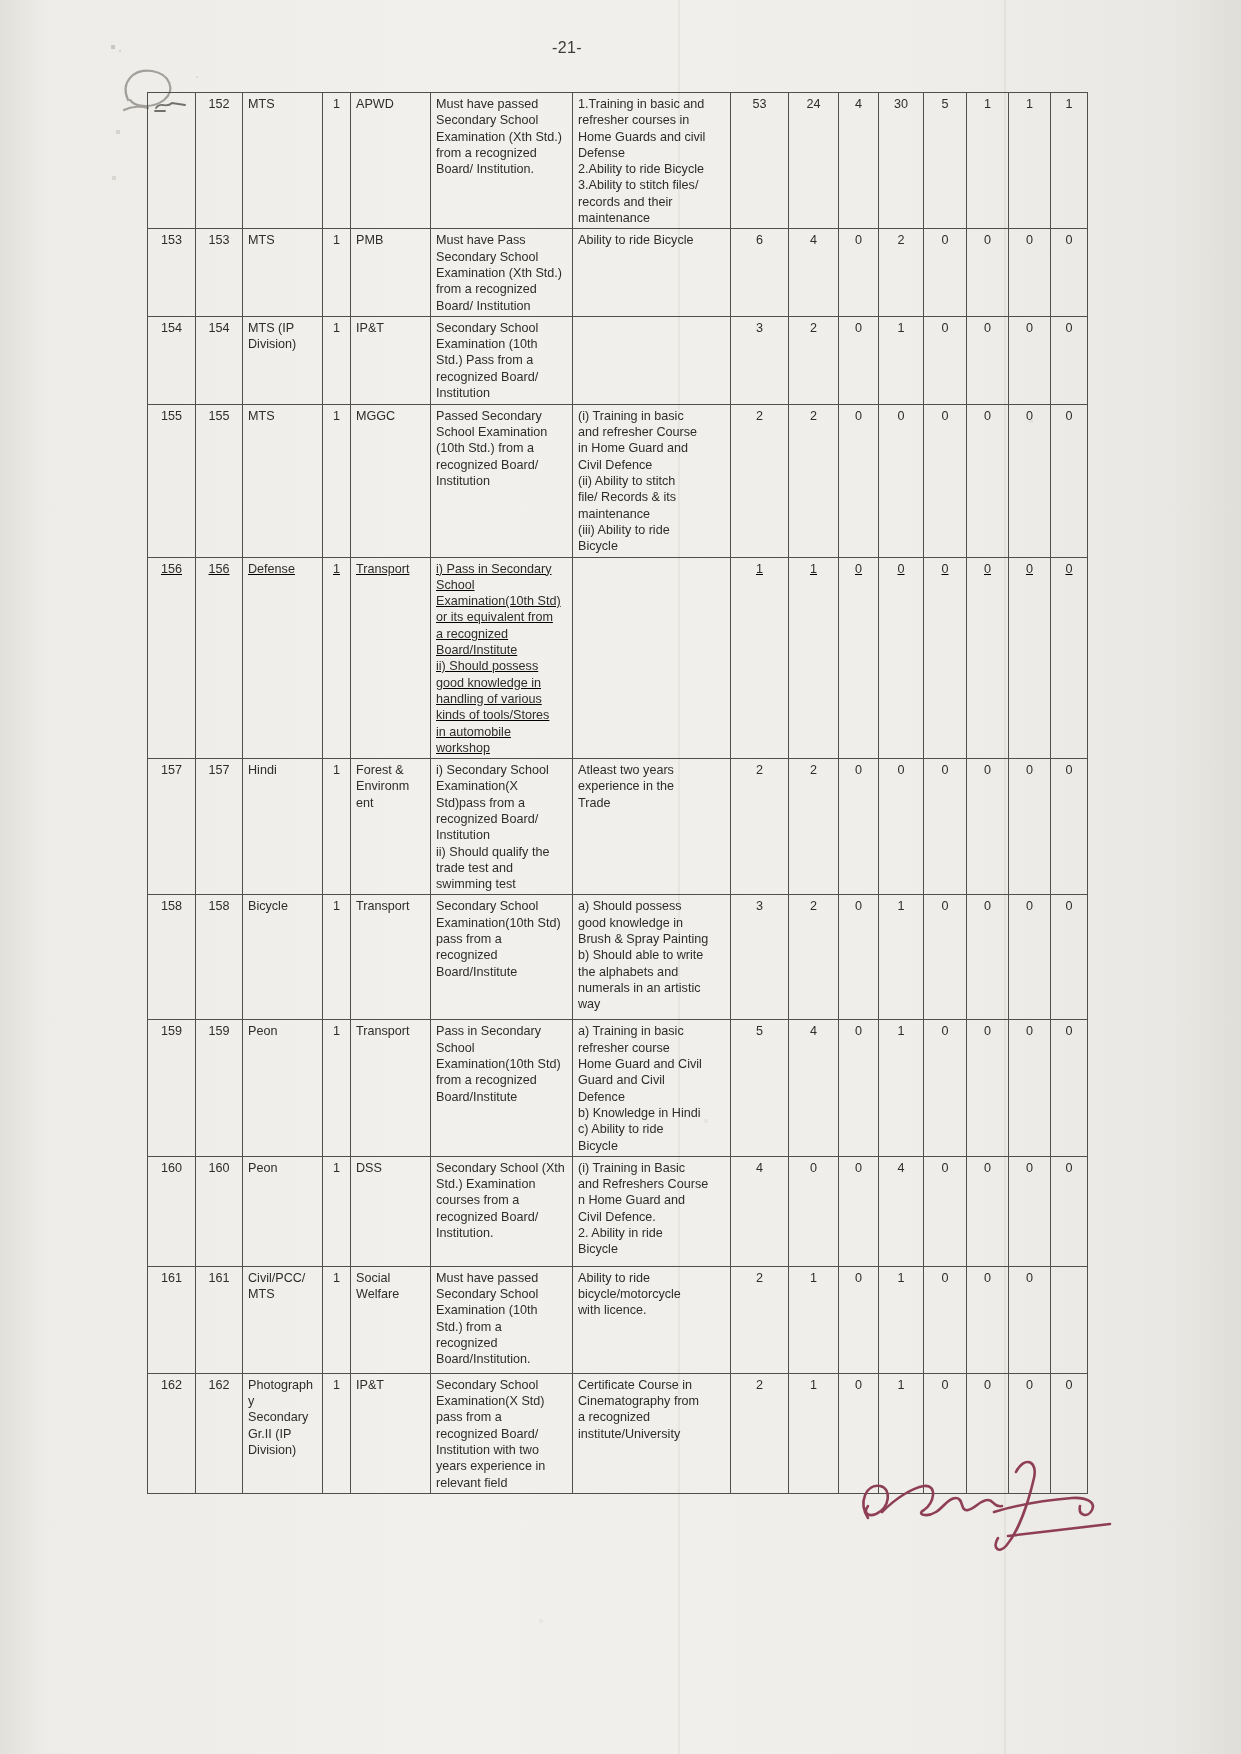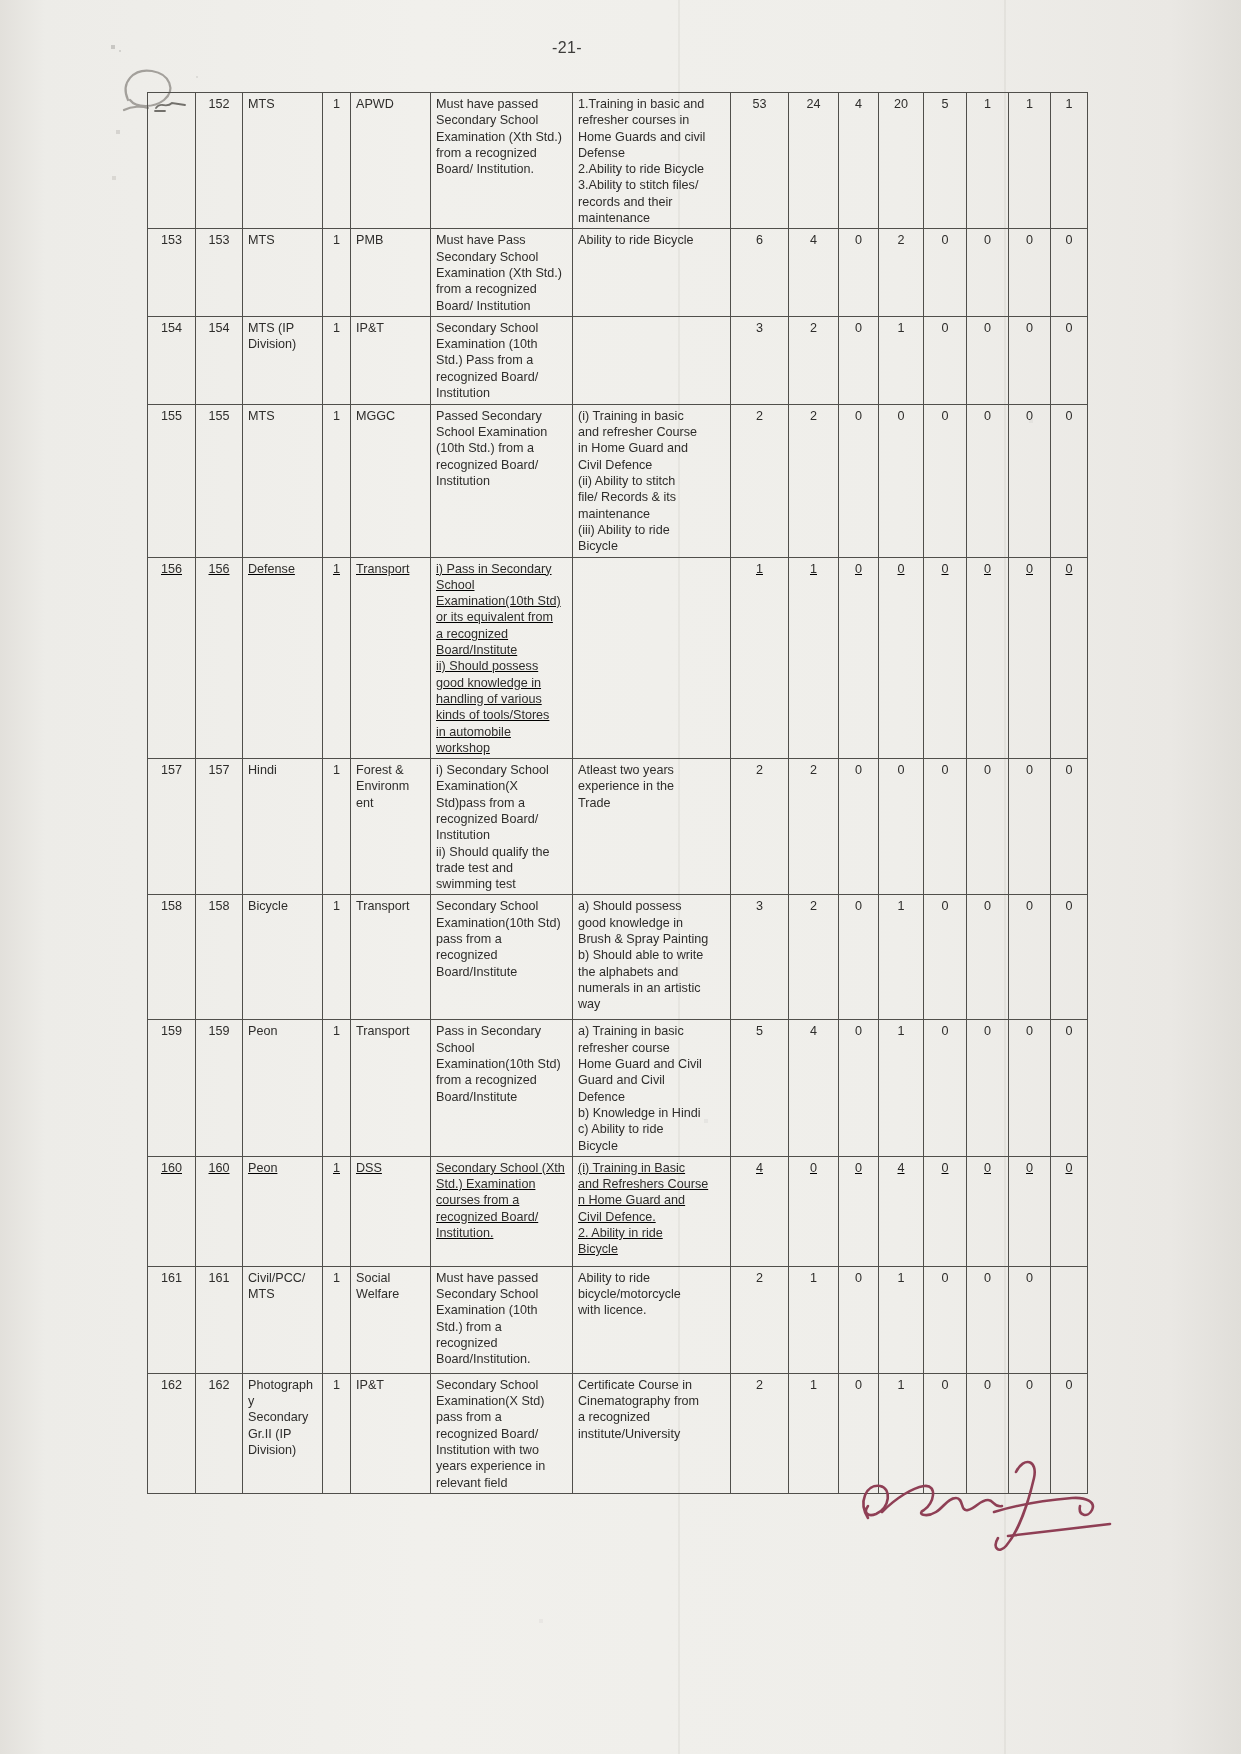--- a/index.html
+++ b/index.html
@@ -98,21 +98,21 @@
 refresher courses in
 Home Guards and civil
 Defense
 2.Ability to ride Bicycle
 3.Ability to stitch files/
 records and their
 maintenance</td>
           <td class="c-num">53</td>
           <td class="c-num">24</td>
           <td class="c-num">4</td>
-          <td class="c-num">20</td>
+          <td class="c-num">30</td>
           <td class="c-num">5</td>
           <td class="c-num">1</td>
           <td class="c-num">1</td>
           <td class="c-num">1</td>
         </tr>
         <tr style="height: 81px;">
           <td class="c-sl-a">153</td>
           <td class="c-sl-b">153</td>
           <td class="c-post">MTS</td>
           <td class="c-qty">1</td>
@@ -287,21 +287,21 @@
 Bicycle</td>
           <td class="c-num">5</td>
           <td class="c-num">4</td>
           <td class="c-num">0</td>
           <td class="c-num">1</td>
           <td class="c-num">0</td>
           <td class="c-num">0</td>
           <td class="c-num">0</td>
           <td class="c-num">0</td>
         </tr>
-        <tr style="height: 110px; text-decoration: underline;">
+        <tr style="height: 110px;">
           <td class="c-sl-a">160</td>
           <td class="c-sl-b">160</td>
           <td class="c-post">Peon</td>
           <td class="c-qty">1</td>
           <td class="c-dept">DSS</td>
           <td class="c-qualification">Secondary School (Xth
 Std.) Examination
 courses from a
 recognized Board/
 Institution.</td>

